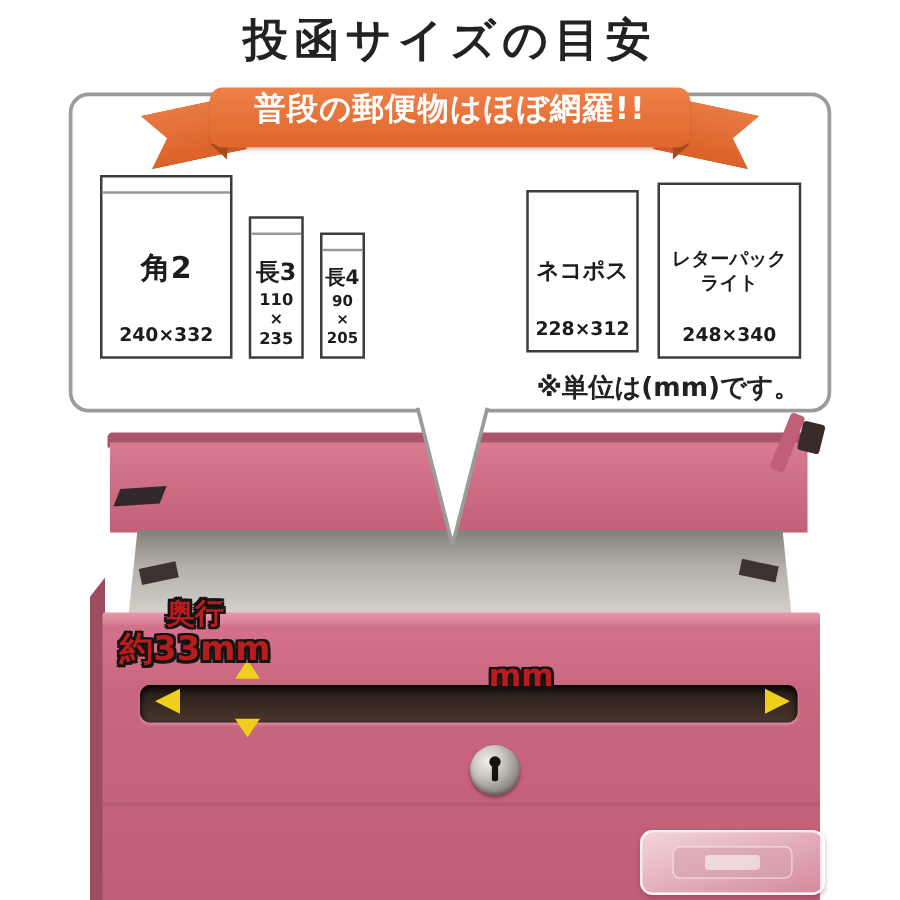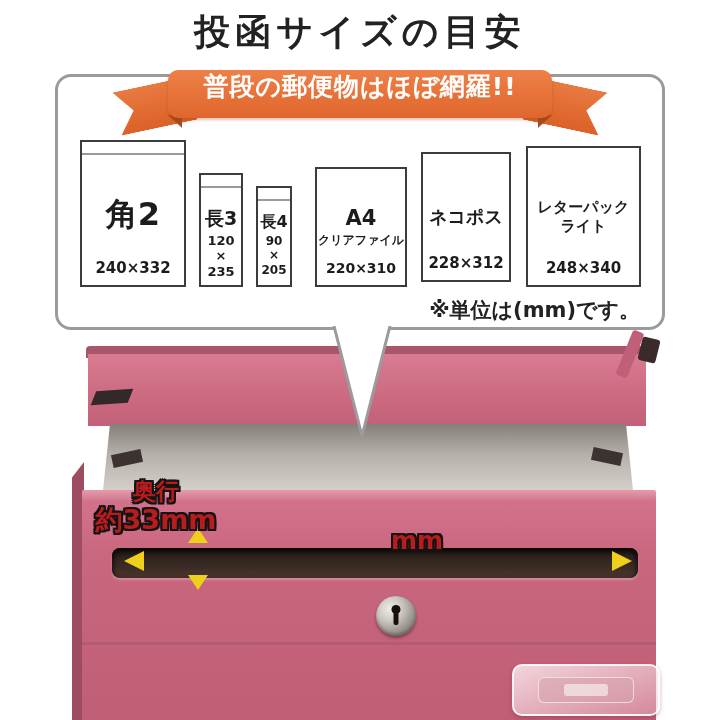--- a/index.html
+++ b/index.html
@@ -93,21 +93,21 @@
   .unit-note { position:absolute; right:22px; top:219px; font-size:21px; font-weight:600; color:#222; }
 
   
   .env { position:absolute; background:#fff; border:2px solid #3c3c3c; color:#1c1c1c;
          display:flex; flex-direction:column; align-items:center; justify-content:center; }
   .env .name { white-space:pre-line; text-align:center; font-weight:800; line-height:1.25; }
   .env .size { white-space:pre-line; text-align:center; font-weight:700; line-height:1.2; }
   .env .size-abs { position:absolute; bottom:8px; left:0; right:0; }
   .flap { position:absolute; left:0; right:0; top:11px; border-top:2px solid #9a9a9a; }
   .env-kaku2 { left:22px; top:63px; width:106px; height:147px; }
-  .env-kaku2 .name { font-size:32px; } .env-kaku2 .size { font-size:15px; }
+  .env-kaku2 .name { font-size:24px; } .env-kaku2 .size { font-size:15px; }
   .env-naga3 { left:141px; top:96px; width:44px; height:114px; justify-content:flex-start; padding-top:32px; }
   .env-naga3 .name { font-size:19px; } .env-naga3 .size { font-size:13px; margin-top:2px; }
   .env-naga4 { left:198px; top:109px; width:36px; height:101px; justify-content:flex-start; padding-top:24px; }
   .env-naga4 .name { font-size:16px; } .env-naga4 .size { font-size:12px; margin-top:2px;text-align:center; }
   .env-a4 { left:257px; top:90px; width:92px; height:120px; }
   .env-a4 .name { font-size:21px; }
   .env-a4 .sub { font-size:12px; font-weight:800; text-align:center; }
   .env-a4 .size { font-size:14px; }
   .env-neko { left:363px; top:75px; width:90px; height:130px; }
   .env-neko .name { font-size:18px; } .env-neko .size { font-size:15px; }
@@ -188,38 +188,33 @@
 
     <div class="env env-kaku2">
       <div class="flap"></div>
       <div class="name">角2</div>
       <div class="size size-abs">240×332</div>
     </div>
 
     <div class="env env-naga3">
       <div class="flap"></div>
       <div class="name">長3</div>
-      <div class="size">120
+      <div class="size">110
 ×
 235</div>
     </div>
 
     <div class="env env-naga4">
       <div class="flap"></div>
       <div class="name">長4</div>
       <div class="size">90
 ×
 205</div>
     </div>
 
-    <div class="env env-a4">
-      <div class="name">A4</div>
-      <div class="sub">クリアファイル</div>
-      <div class="size size-abs">220×310</div>
-    </div>
 
     <div class="env env-neko">
       <div class="name">ネコポス</div>
       <div class="size size-abs">228×312</div>
     </div>
 
     <div class="env env-letter">
       <div class="name">レターパック
 ライト</div>
       <div class="size size-abs">248×340</div>

